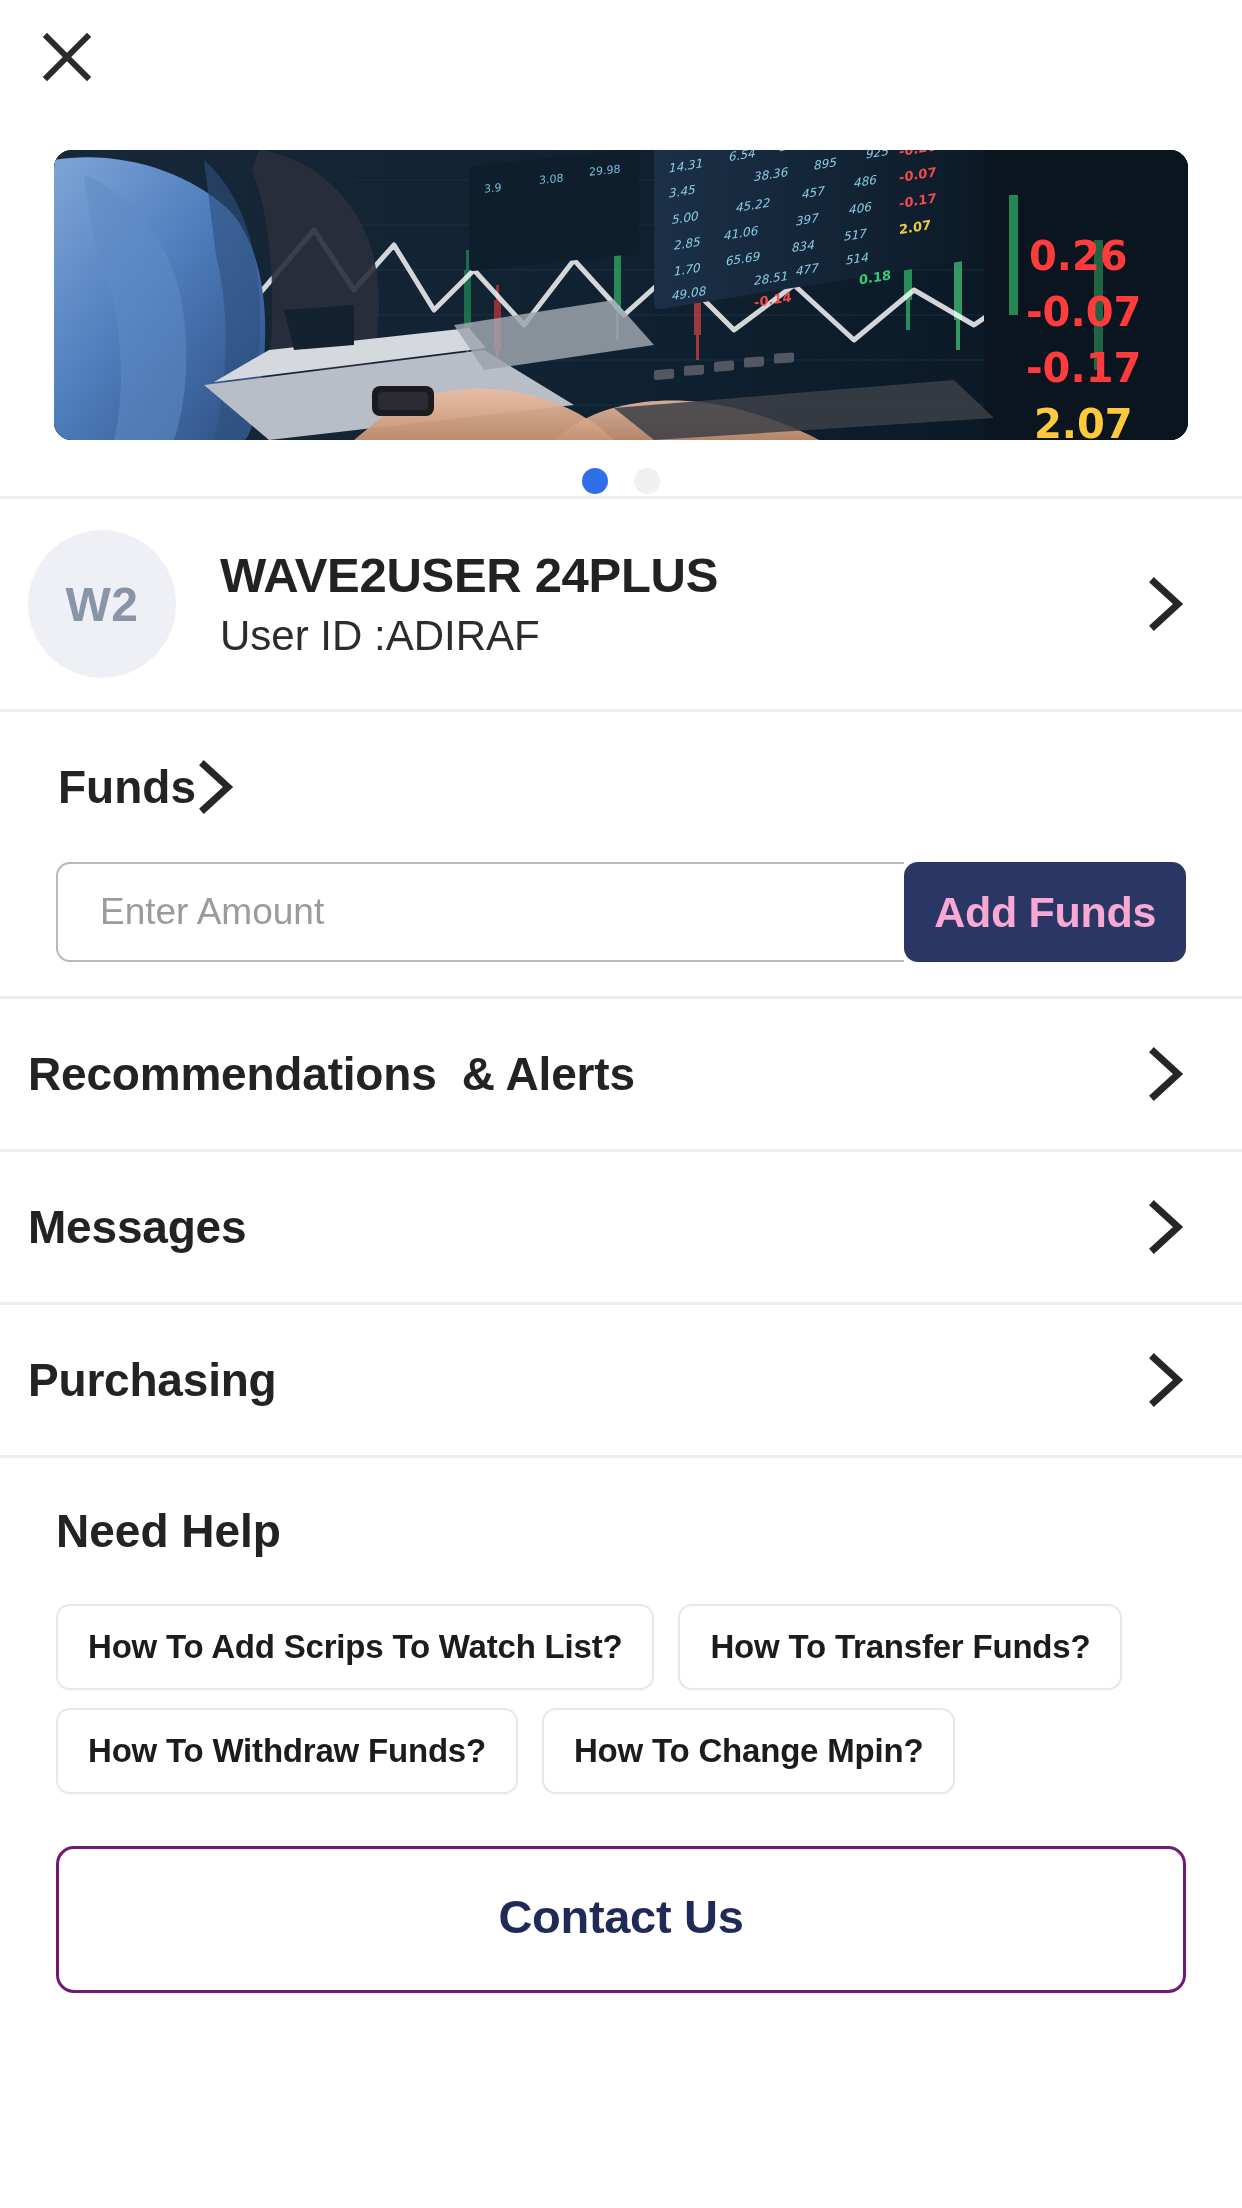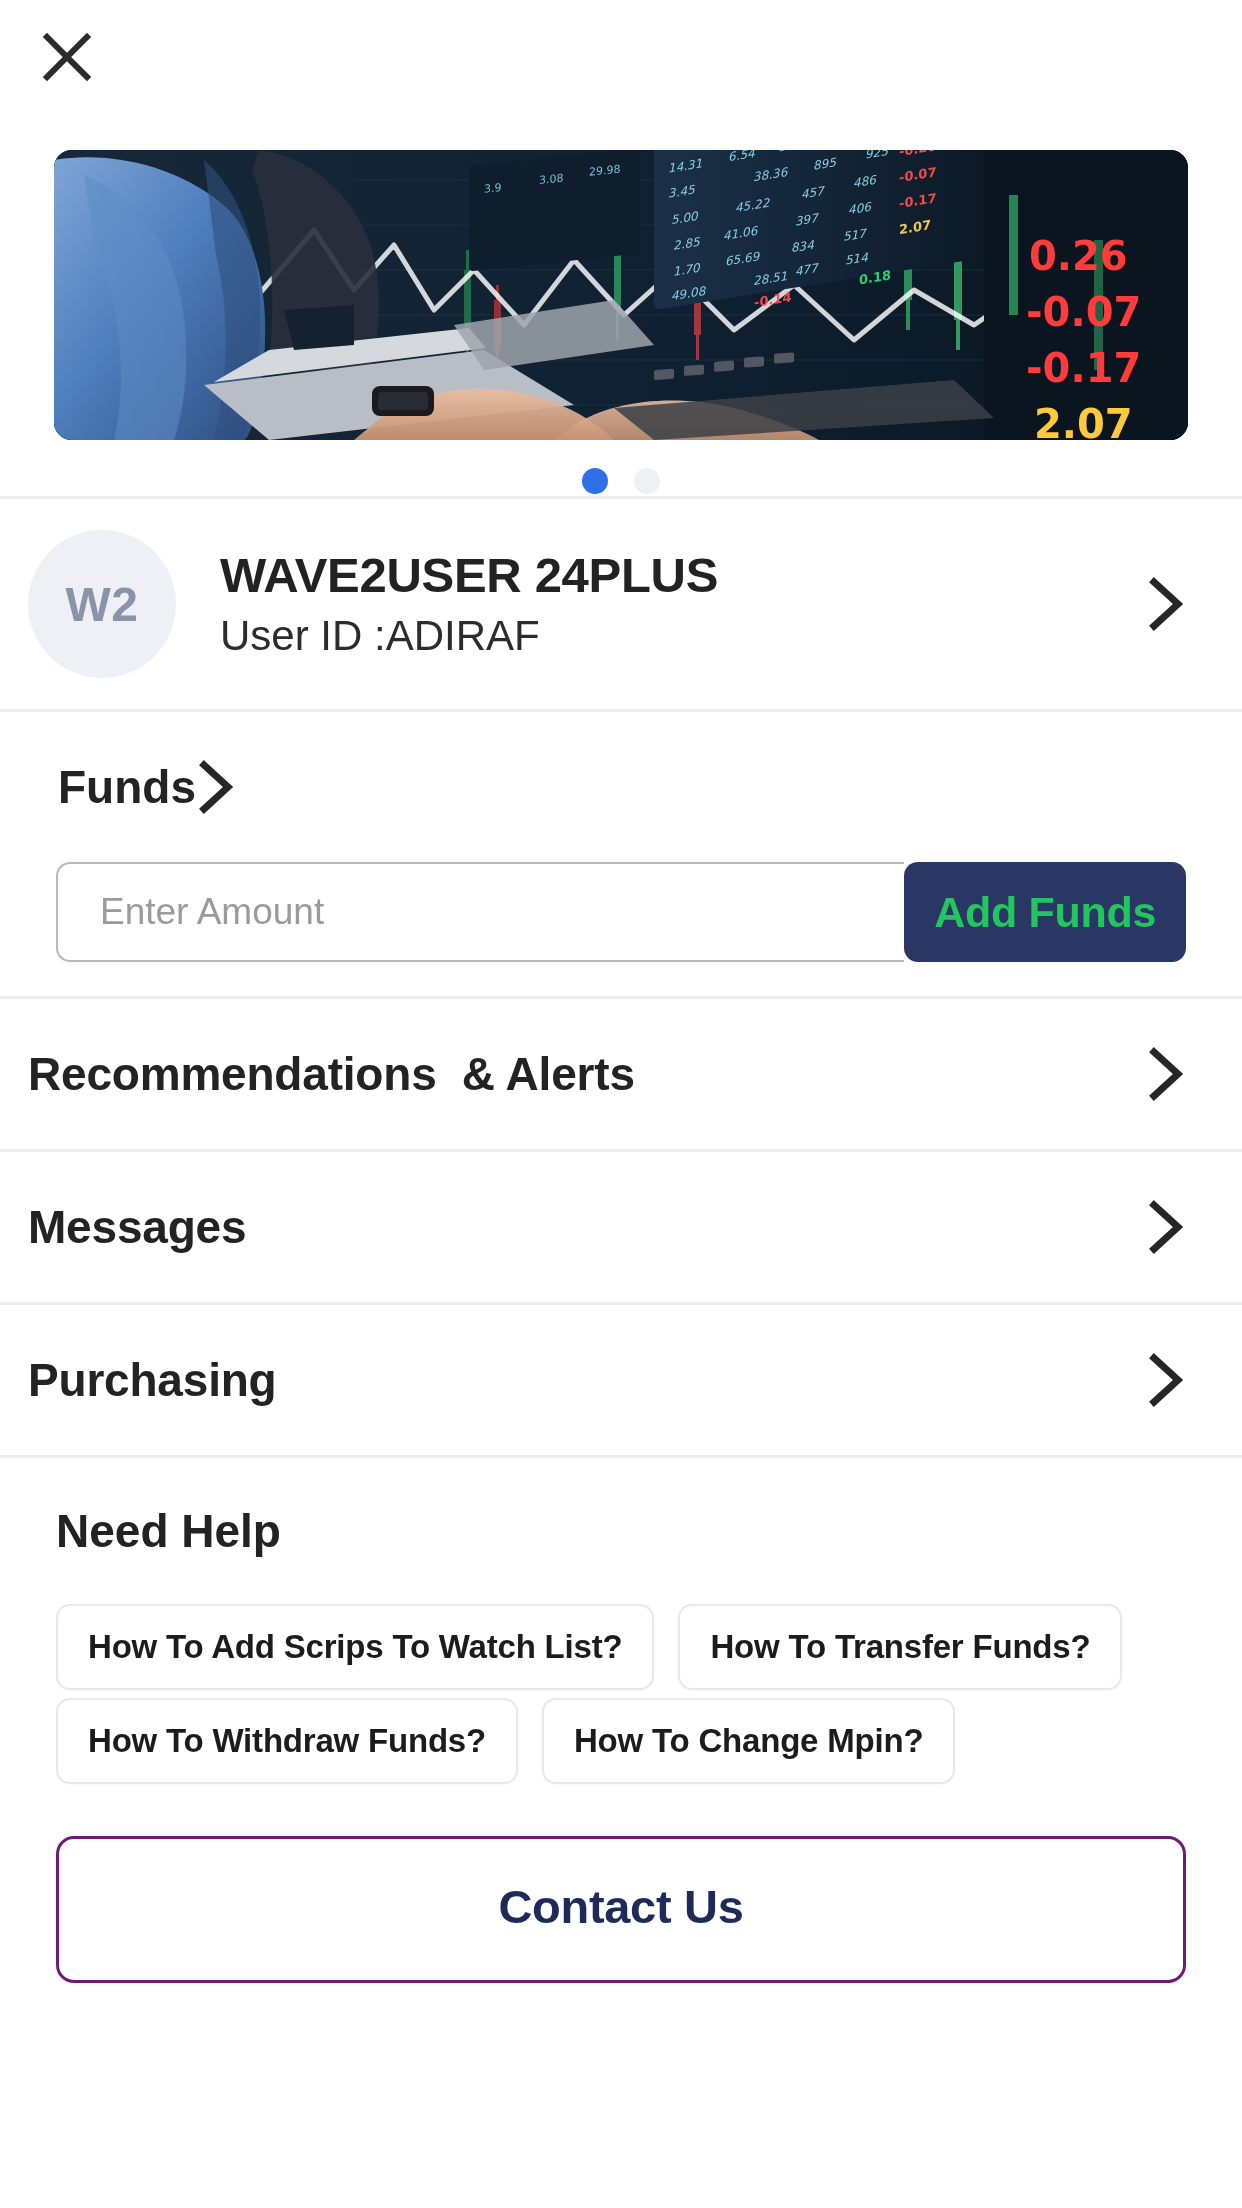--- a/index.html
+++ b/index.html
@@ -108,38 +108,38 @@
     border-radius: 14px 0 0 14px;
     font-size: 37px; color: #111;
     padding: 0 42px;
     background: #fff; outline: none;
     font-family: "Liberation Sans", sans-serif;
   }
   .fund-input::placeholder { color: #9b9b9b; }
   .add-funds-btn {
     flex: 0 0 auto;
     background: #2a3765;
-    color: #22c55e;
+    color: #f9a8d4;
     border: none;
     border-radius: 14px;
     padding: 0 30px;
     font-size: 43px; font-weight: 700;
     letter-spacing: -0.3px;
     font-family: "Liberation Sans", sans-serif;
     cursor: pointer;
     display: flex; align-items: center; justify-content: center;
   }
 
   
   .help-block { padding: 46px 56px 0 56px; }
   .help-title {
     font-size: 46px; font-weight: 700; color: #232323;
     margin-bottom: 46px;
   }
-  .chips { display: flex; flex-wrap: wrap; gap: 8px 24px; }
+  .chips { display: flex; flex-wrap: wrap; gap: 18px 24px; }
   .chip {
     border: 2px solid #e8e8ea;
     border-radius: 14px;
     background: #fff;
     padding: 22px 30px;
     font-size: 33px; font-weight: 700; color: #1c1c1c;
     letter-spacing: -0.2px;
     white-space: nowrap;
     font-family: "Liberation Sans", sans-serif;
     cursor: pointer;

